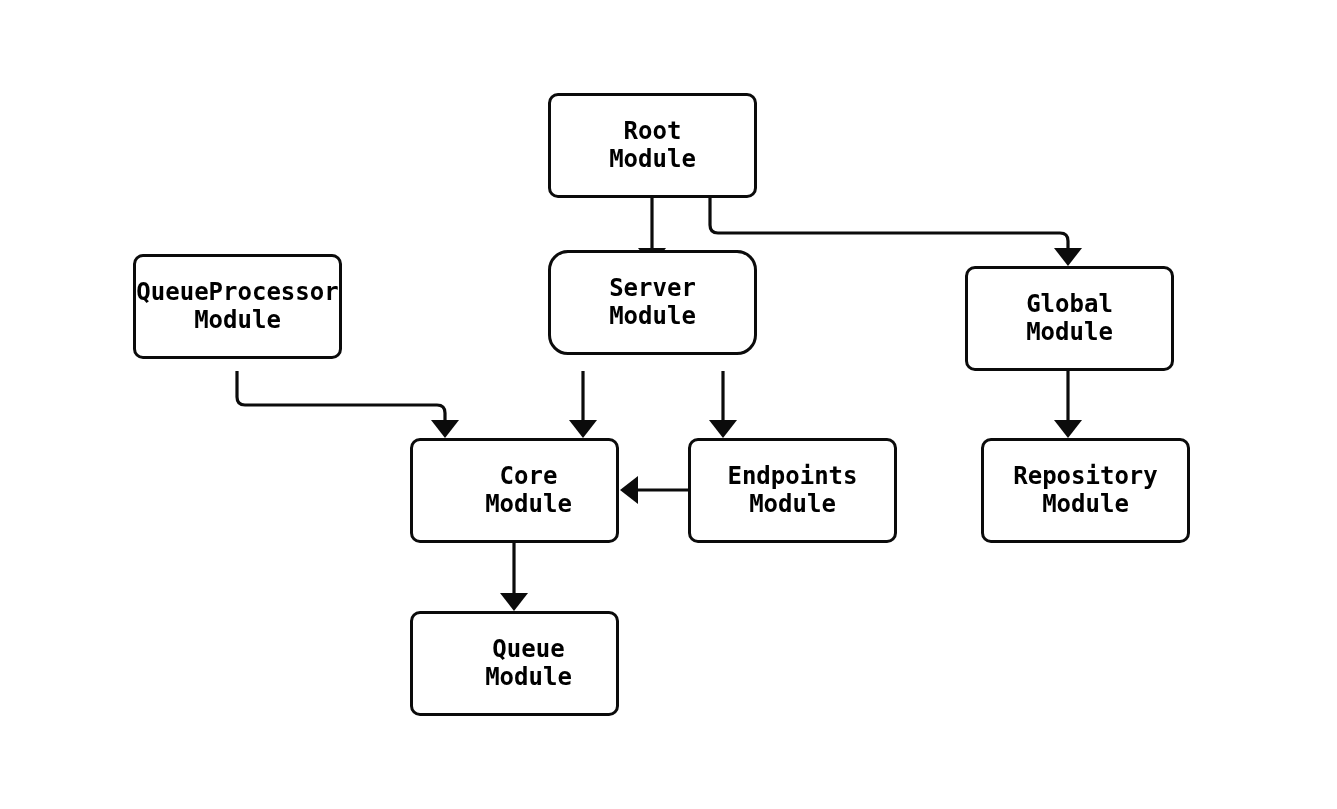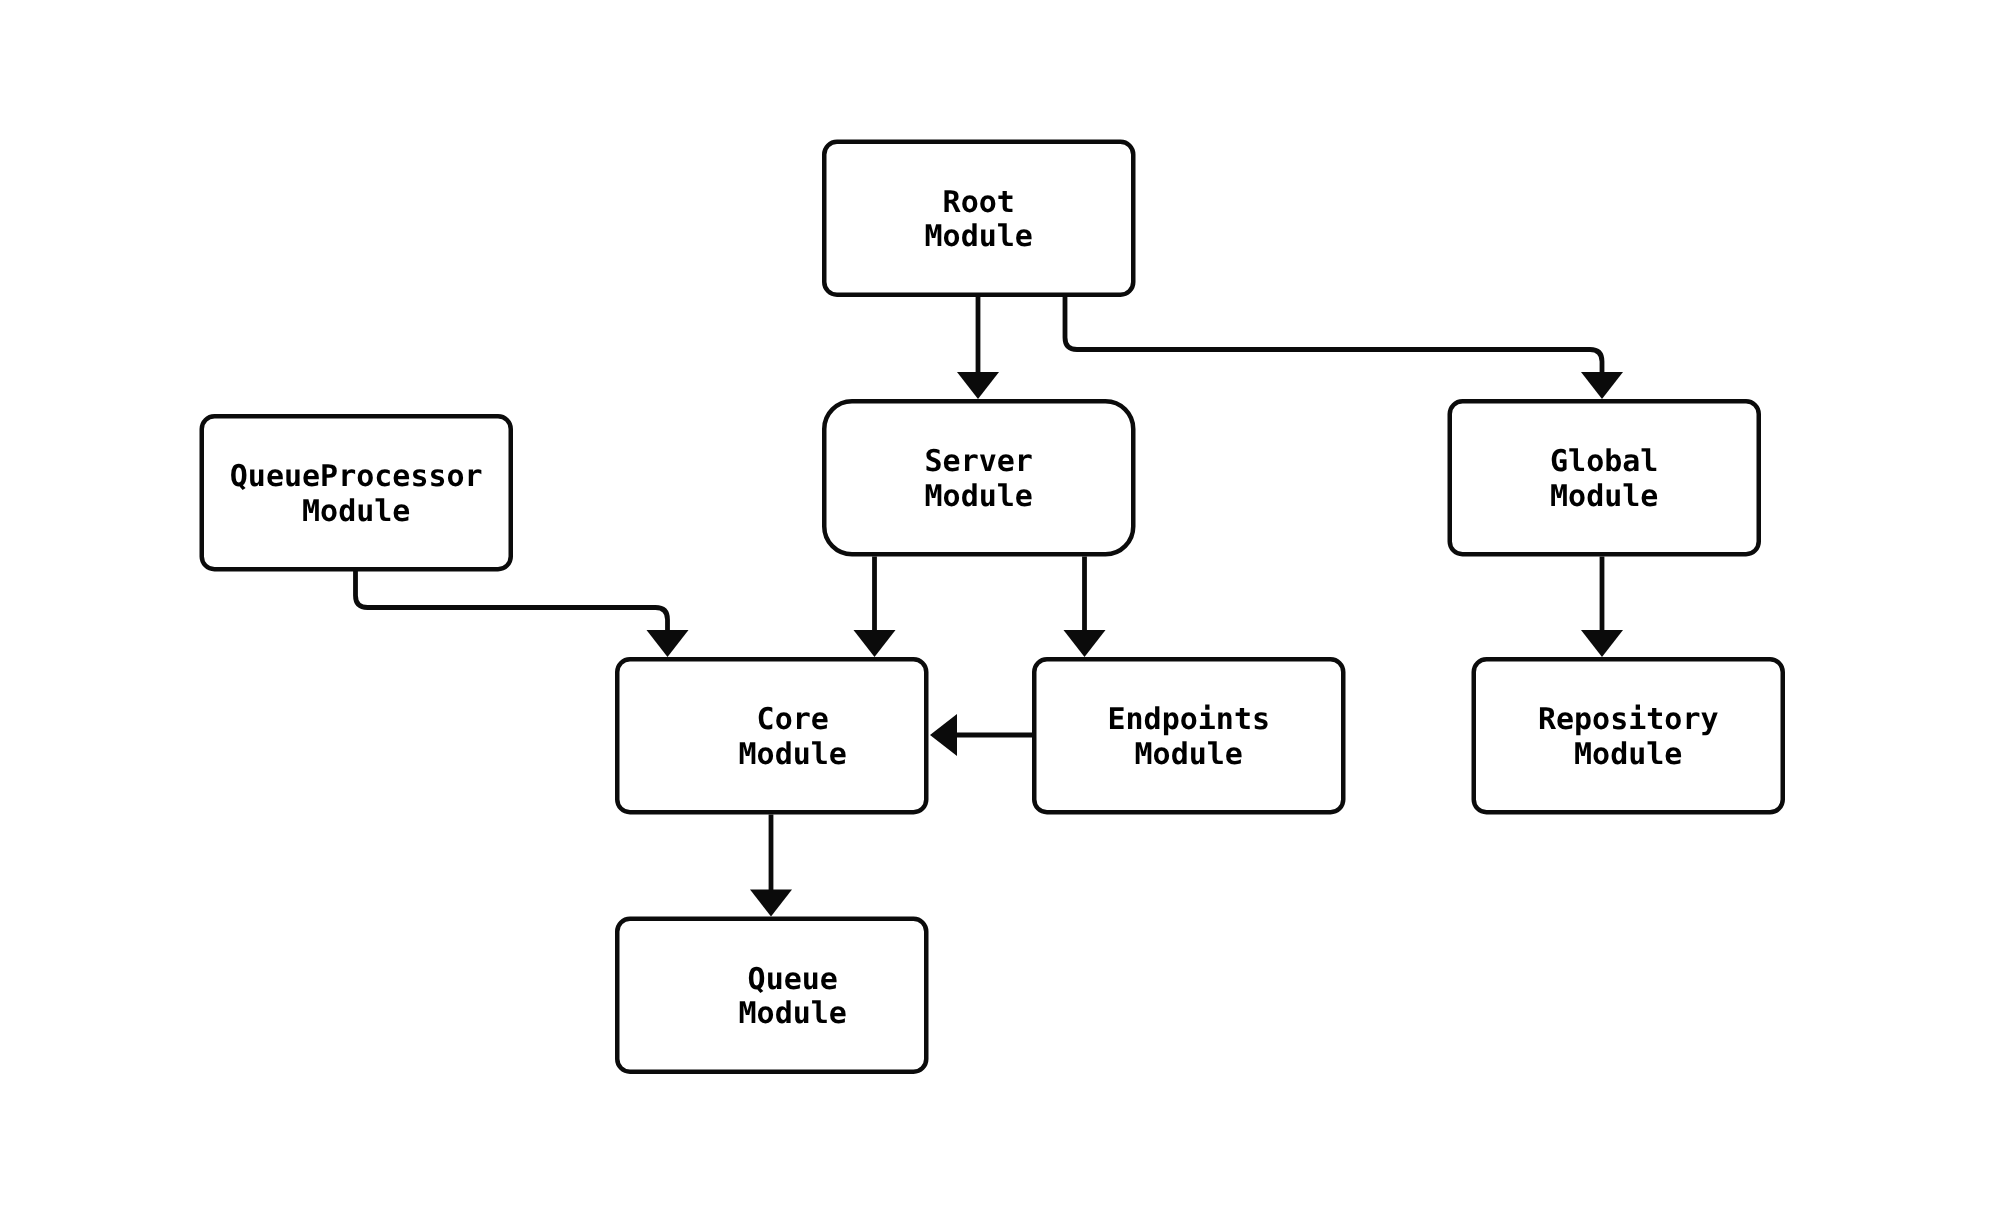--- a/index.html
+++ b/index.html
@@ -37,30 +37,30 @@
     height: 105px;
     box-sizing: border-box;
     background: #ffffff;
     border: 3px solid #0b0b0b;
     border-radius: 10px;
     display: flex;
     align-items: center;
     justify-content: center;
   }
   .node-label {
-    font-size: 20px;
+    font-size: 24px;
     font-weight: bold;
     line-height: 1.15;
     color: #000000;
     text-align: center;
     white-space: pre-line;
   }
   .node-root          { left: 548px; top: 93px;  }
-  .node-server        { left: 548px; top: 266px; border-radius: 20px; }
-  .node-queueprocessor{ left: 133px; top: 276px; }
+  .node-server        { left: 548px; top: 250px; border-radius: 20px; }
+  .node-queueprocessor{ left: 133px; top: 254px; }
   .node-global        { left: 952px; top: 266px; margin-left: 13px; }
   .node-core          { left: 410px; top: 438px; padding-left: 28px; }
   .node-endpoints     { left: 688px; top: 438px; }
   .node-repository    { left: 964px; top: 438px; margin-left: 17px; }
   .node-queue         { left: 410px; top: 611px; padding-left: 28px; }
 </style>
 </head>
 <body>
 
 <div class="canvas">

